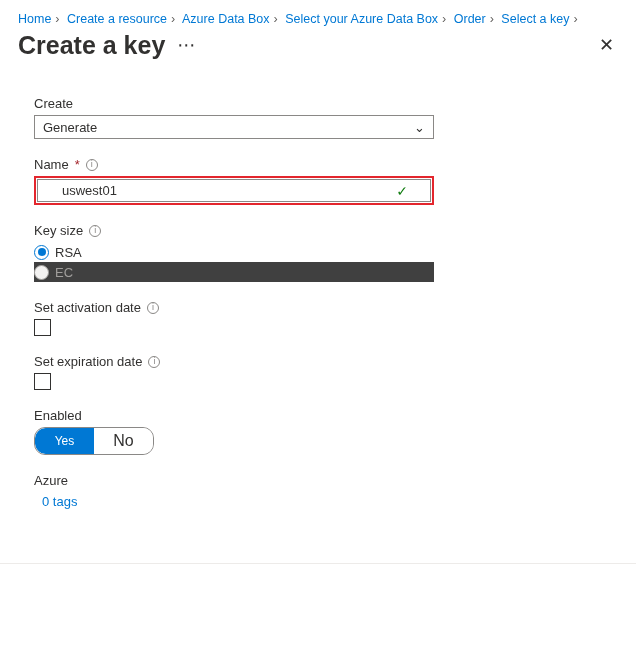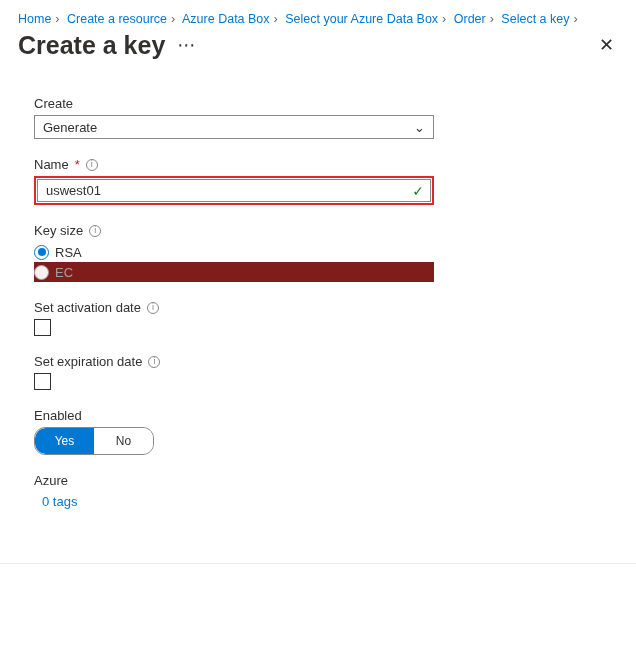--- a/index.html
+++ b/index.html
@@ -87,21 +87,21 @@
     width: 400px;
     border: 2px solid #e3262d;
     padding: 1px;
     margin-bottom: 14px;
   }
   .name-inner {
     border: 1px solid #8a8886;
     height: 23px;
     display: flex;
     align-items: center;
-    padding: 0 6px;
+    padding: 0 22px;
     justify-content: space-between;
   }
   .name-inner input {
     border: none;
     outline: none;
     font-size: 13px;
     width: 90%;
     color: #323130;
     background: transparent;
   }
@@ -125,21 +125,21 @@
   }
   .radio.selected { border-color: #0078d4; }
   .radio .dot {
     width: 8px; height: 8px;
     border-radius: 50%;
     background: #0078d4;
   }
   .radio-row.disabled { color: #a19f9d; }
   .radio-row.disabled .radio { border-color: #a19f9d; background: #f3f2f1; }
   .ec-bg {
-    background: #7f1d1d;
+    background: #404040;
     width: 400px;
   }
   .checkbox {
     width: 17px; height: 17px;
     border: 1px solid #323130;
     background: #fff;
     cursor: pointer;
   }
   .toggle {
     width: 120px;
@@ -161,21 +161,21 @@
     justify-content: center;
     font-size: 12px;
   }
   .toggle-off {
     flex: 1;
     background: #fff;
     color: #323130;
     display: flex;
     align-items: center;
     justify-content: center;
-    font-size: 12px;
+    font-size: 16px;
   }
   .tags-link {
     color: #0078d4;
     margin-left: 8px;
     margin-top: 6px;
     cursor: pointer;
     font-size: 13px;
   }
   .footer {
     border-top: 1px solid #edebe9;

